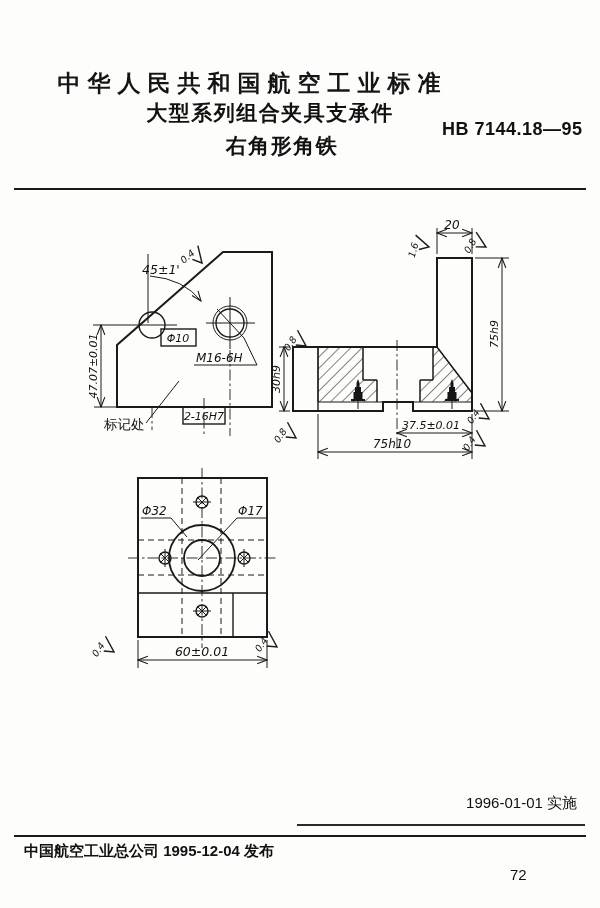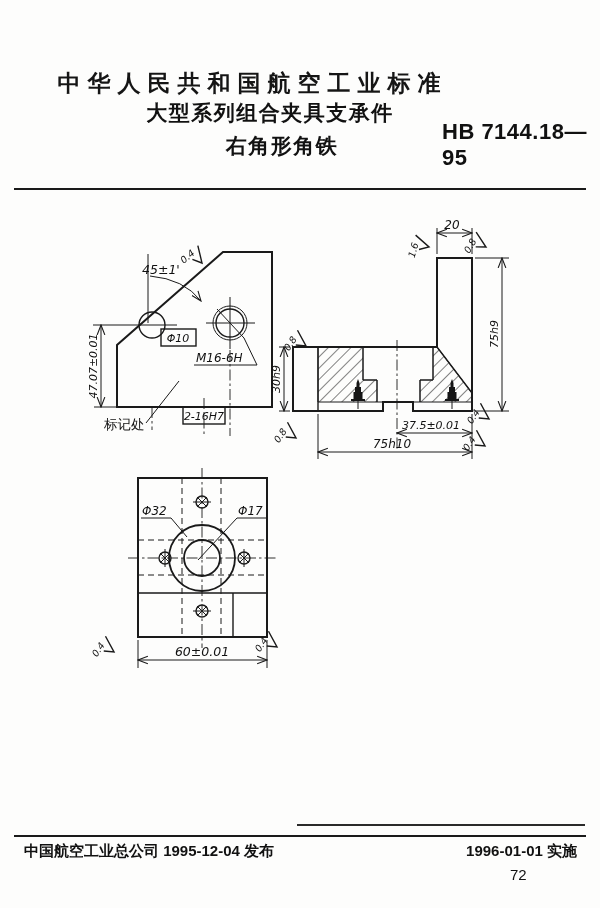--- a/index.html
+++ b/index.html
@@ -4,27 +4,27 @@
 <style>
   html,body{margin:0;padding:0;}
   body{width:600px;height:908px;background:#fdfdfc;position:relative;overflow:hidden;
        font-family:"Liberation Sans",sans-serif;color:#111;}
   .abs{position:absolute;}
   .header{top:68px;left:0;width:505px;text-align:center;font-size:23px;font-weight:bold;
           letter-spacing:7px;color:#151515;}
   .titleblock{top:98px;left:0;width:540px;text-align:center;}
   .t1{font-size:21px;font-weight:bold;letter-spacing:1.5px;line-height:30px;}
   .t2{font-size:21px;font-weight:bold;letter-spacing:1.5px;line-height:30px;margin-top:3px;margin-left:24px;}
-  .stdno{top:119px;left:442px;font-size:22px;font-weight:bold;letter-spacing:.5px;
+  .stdno{top:119px;left:442px;font-size:18px;font-weight:bold;letter-spacing:.5px;
          font-family:"Liberation Sans",sans-serif;}
   .rule-top{top:188px;left:14px;width:572px;height:2px;background:#1a1a1a;}
   .rule-bot-short{top:824px;left:297px;width:288px;height:1.5px;background:#2a2a2a;}
   .rule-bot{top:835px;left:14px;width:572px;height:2px;background:#1a1a1a;}
   .footL{top:842px;left:24px;font-size:15px;font-weight:bold;}
-  .footR{top:842px;left:0;width:577px;text-align:right;font-size:15px;font-weight:bold;}
+  .footR{top:794px;left:0;width:577px;text-align:right;font-size:15px;font-weight:normal;}
   .pagenum{top:866px;left:510px;font-size:15px;}
   svg{position:absolute;top:200px;left:0;}
   .ol{fill:none;stroke:#1a1a1a;stroke-width:2;stroke-linejoin:miter;}
   .tl{fill:none;stroke:#1a1a1a;stroke-width:1;}
   .t13{fill:none;stroke:#1a1a1a;stroke-width:1.4;}
   .cl{fill:none;stroke:#1a1a1a;stroke-width:.9;stroke-dasharray:11 3 2.5 3;}
   .hl{fill:none;stroke:#1a1a1a;stroke-width:1;stroke-dasharray:6 4;}
   .dim{fill:none;stroke:#1a1a1a;stroke-width:1;}
   .hp{fill:url(#hatch);stroke:#1a1a1a;stroke-width:1;}
   text.d{font:italic 11px "DejaVu Sans",sans-serif;fill:#111;}

